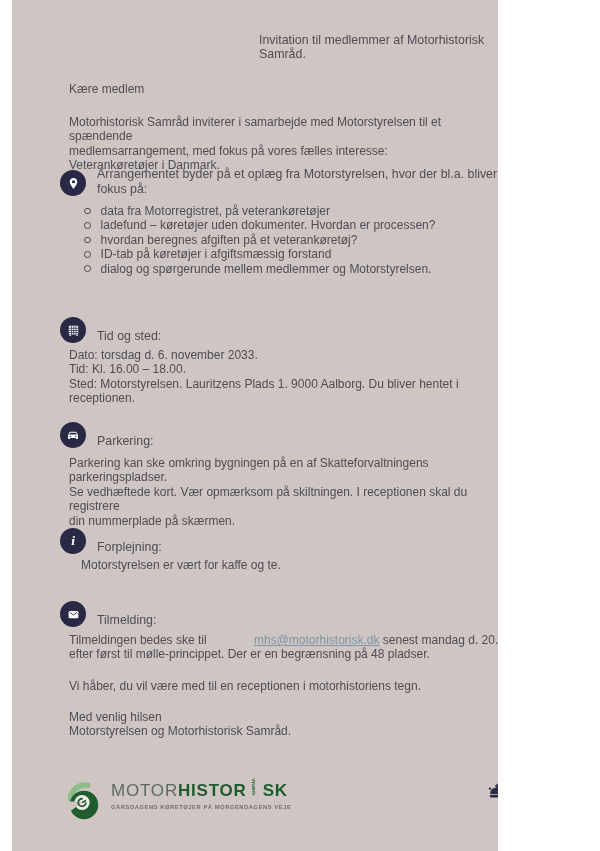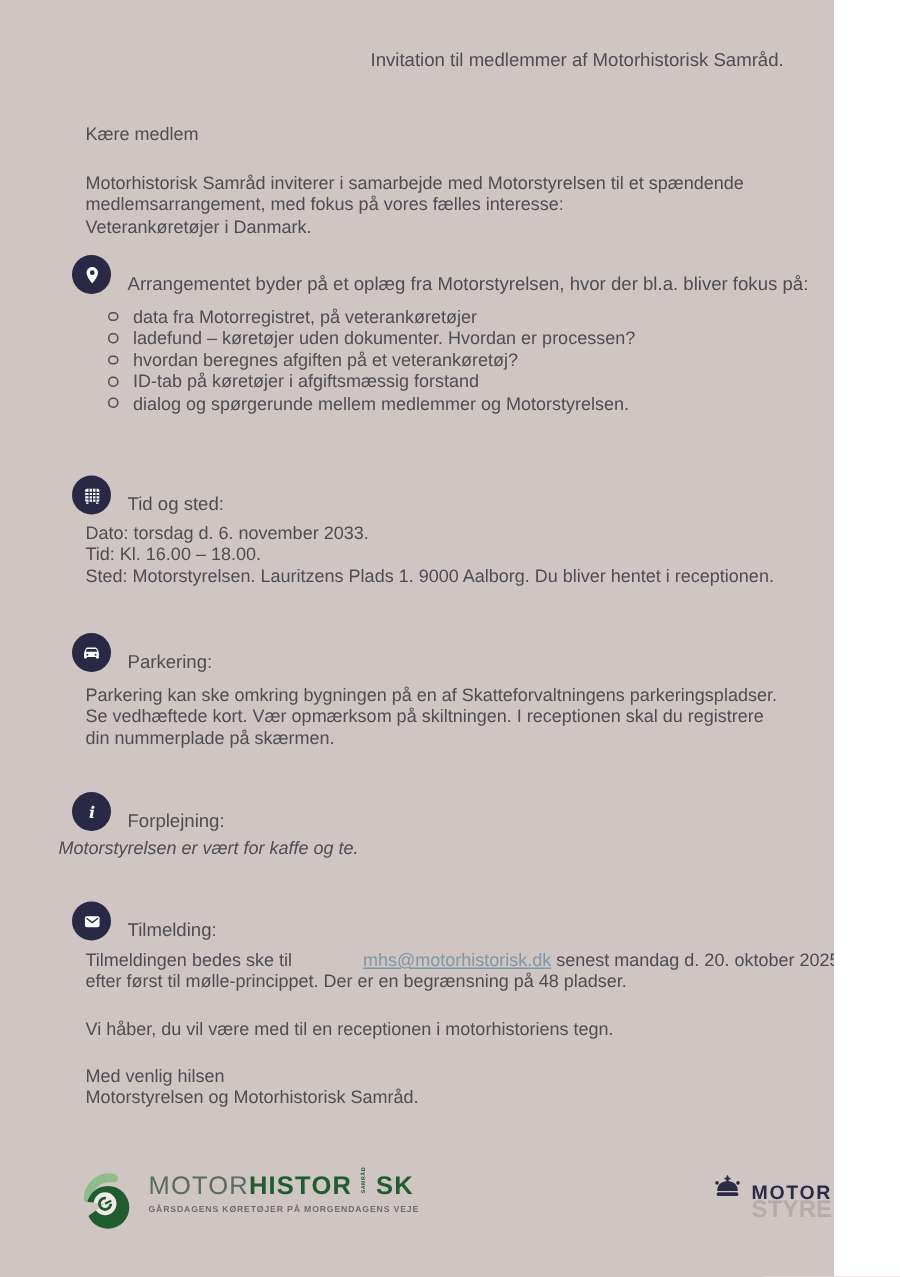--- a/index.html
+++ b/index.html
@@ -10,26 +10,27 @@
     --mh-green-dark:#1f5c2e;
     --mh-green-light:#8fbc8b;
     --mh-gray:#5c6b60;
     --tagline-gray:#6e6e6e;
     --ms-navy:#2b2b47;
     --ms-taupe:#b7acaa;
   }
   html,body{margin:0;padding:0;}
   .page{
     position:relative;
-    width:556px;height:851px;
+    width:486px;height:851px;
     background:var(--background);
     font-family:"Liberation Sans",sans-serif;
     color:var(--text);
     font-size:12px;line-height:14.4px;
     overflow:hidden;
+    margin-left:12px;
   }
   .abs{position:absolute;}
   .pre{white-space:pre-line;}
   .doc-title{left:247px;top:33px;font-size:12.4px;}
   .greeting{left:57px;top:82px;}
   .intro{left:57px;top:115px;}
   .section-row{display:flex;align-items:flex-end;left:48px;height:26px;}
   .icon-circle{
     width:26px;height:26px;border-radius:50%;
     background:var(--icon-circle);
@@ -146,21 +147,21 @@
 
   <div class="abs section-row" style="top:528px;">
     <span class="icon-circle">
       <svg width="16" height="16" viewBox="0 0 24 24" aria-hidden="true">
         <text x="12.5" y="18" text-anchor="middle" font-family="DejaVu Serif, serif" font-style="italic" font-weight="bold" font-size="16" fill="#ffffff">i</text>
       </svg>
     </span>
     <span class="section-label">Forplejning:</span>
   </div>
 
-  <div class="abs" style="left:39px;top:558px;font-style:italic;">Motorstyrelsen er vært for kaffe og te.</div>
+  <div class="abs" style="left:69px;top:558px;">Motorstyrelsen er vært for kaffe og te.</div>
 
   <div class="abs section-row" style="top:601px;">
     <span class="icon-circle">
       <svg width="15" height="15" viewBox="0 0 24 24" aria-hidden="true">
         <rect x="4.2" y="6.2" width="15.6" height="11.6" rx="2" fill="#ffffff"></rect>
         <path d="M6.3 8.6l5.7 4.3 5.7-4.3" stroke="var(--icon-circle)" stroke-width="1.5" fill="none" stroke-linecap="round"></path>
       </svg>
     </span>
     <span class="section-label">Tilmelding:</span>
   </div>

